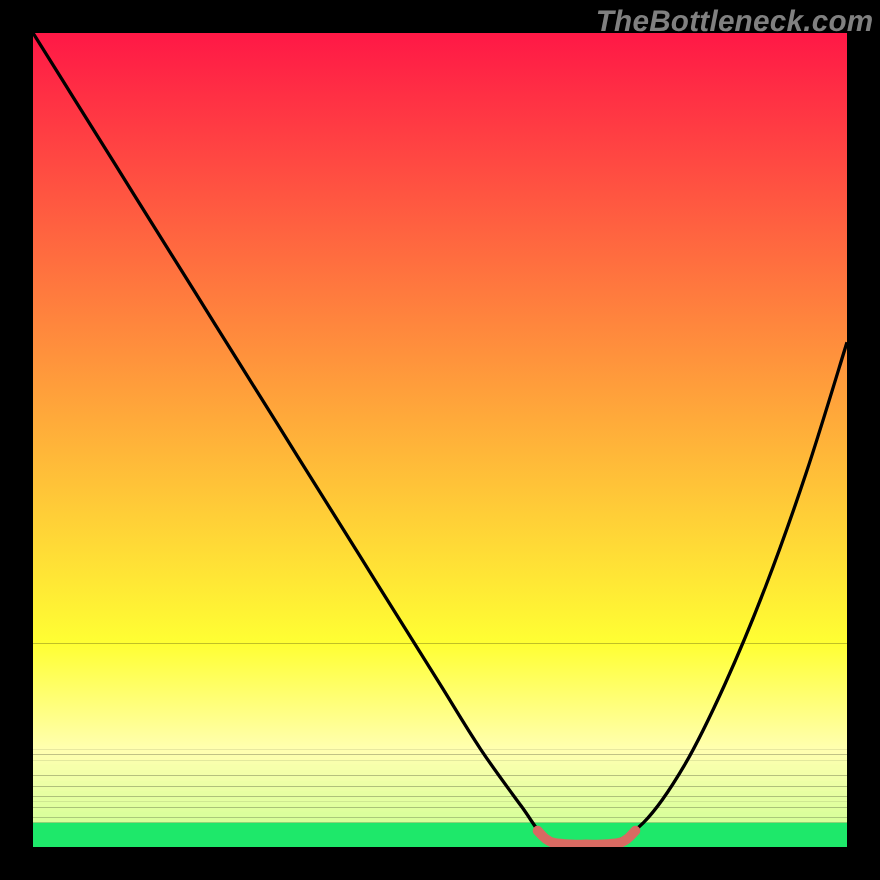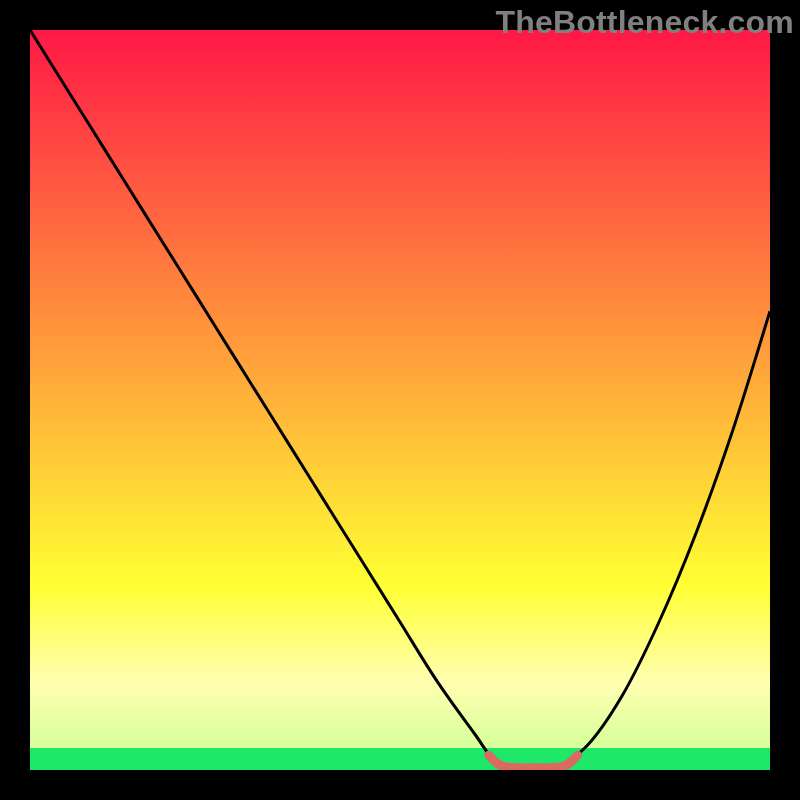--- a/index.html
+++ b/index.html
@@ -23,25 +23,26 @@
     left: 0;
     top: 0;
     width: 740px;
     height: 740px;
   }
   .watermark {
     position: absolute;
     top: 4px;
     right: 6px;
     font-family: Arial, Helvetica, sans-serif;
-    font-size: 32px;
+    font-size: 27px;
     font-weight: 600;
     color: #808080;
     letter-spacing: 0.2px;
     z-index: 20;
+    font-style: italic;
   }
   
   .grad {
     position: absolute;
     left: 0;
     width: 100%;
   }
 </style>
 </head>
 <body>

